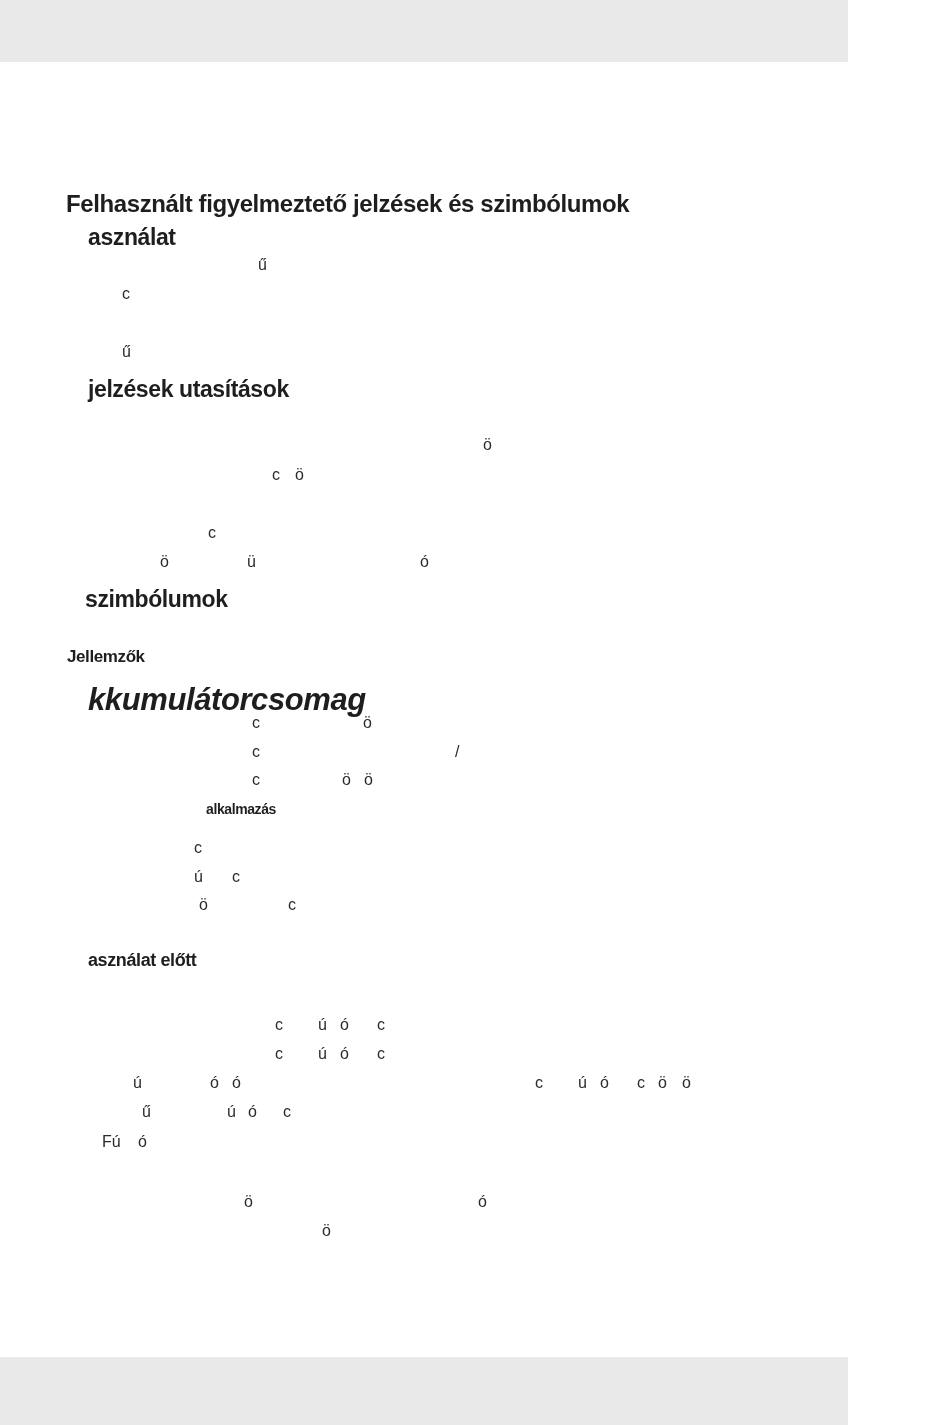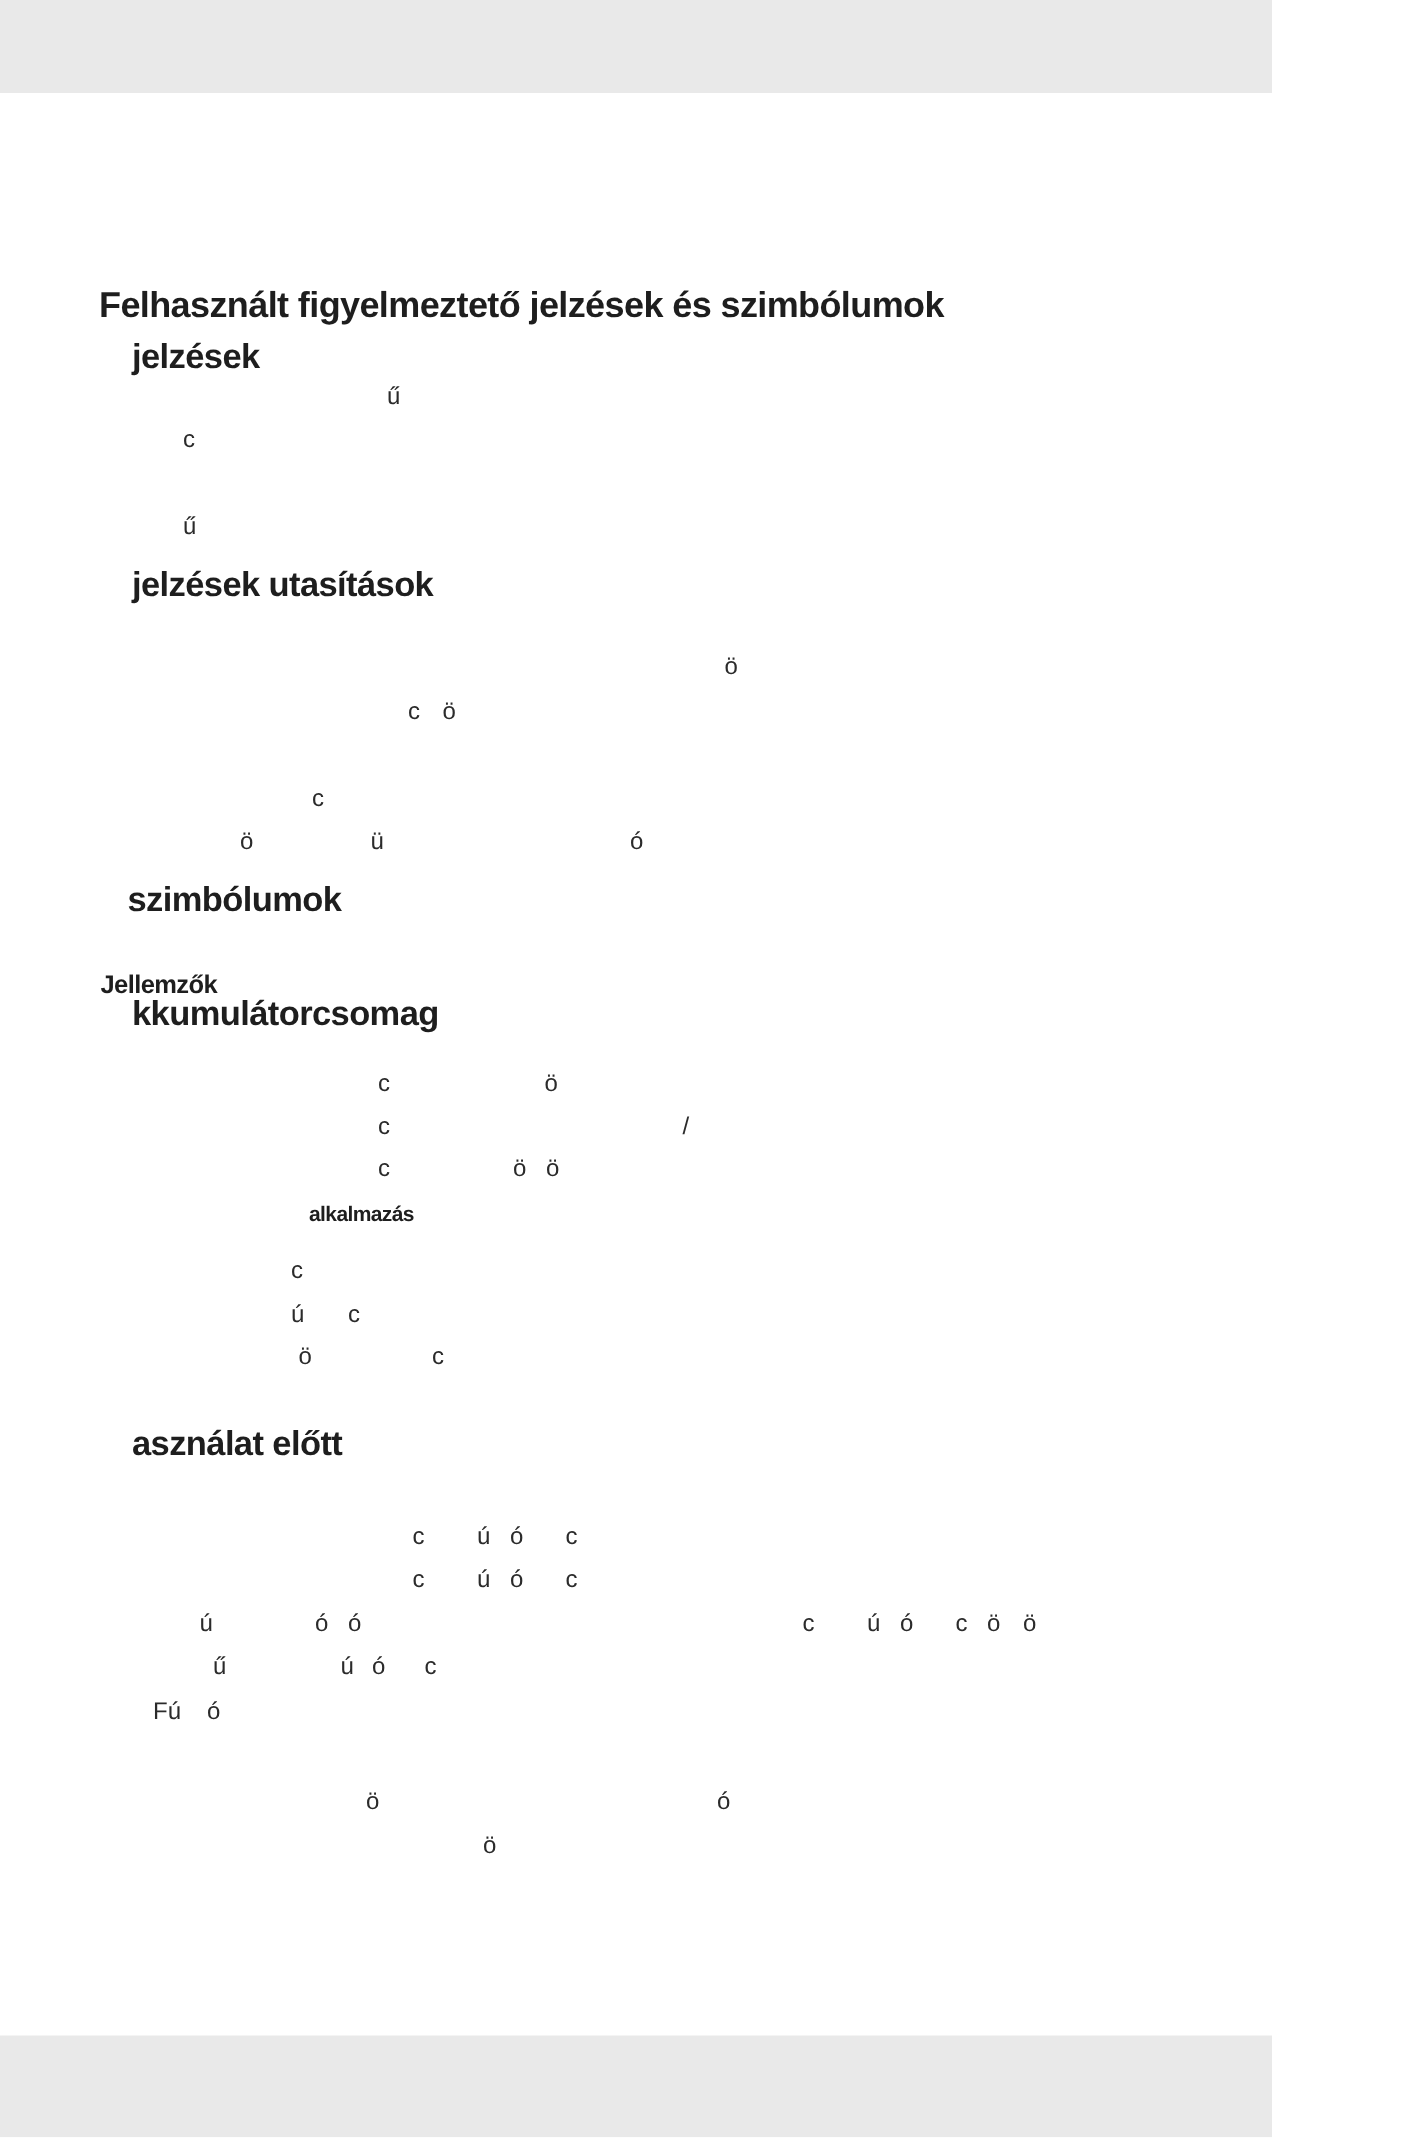--- a/index.html
+++ b/index.html
@@ -38,27 +38,27 @@
   }
 </style>
 </head>
 <body>
 
 <div class="page">
   <div class="band top"></div>
   <div class="band bottom"></div>
   <div id="text-layer">
       <div class="frag bold" style="left: 66px; top: 192px; font-size: 24px;">Felhasznált figyelmeztető jelzések és szimbólumok</div>
-      <div class="frag bold" style="left: 88px; top: 226px; font-size: 23px;">jelzések</div>
+      <div class="frag bold" style="left: 88px; top: 226px; font-size: 23px;">asználat</div>
       <div class="frag bold" style="left: 88px; top: 378px; font-size: 23px;">jelzések utasítások</div>
       <div class="frag bold" style="left: 85px; top: 588px; font-size: 23px;">szimbólumok</div>
       <div class="frag bold" style="left: 67px; top: 648px; font-size: 17px;">Jellemzők</div>
-      <div class="frag bold" style="left: 88px; top: 664px; font-size: 23px;">kkumulátorcsomag</div>
+      <div class="frag bold" style="left: 88px; top: 684px; font-size: 31px; font-style: italic;">kkumulátorcsomag</div>
       <div class="frag bold" style="left: 206px; top: 802px; font-size: 14px;">alkalmazás</div>
-      <div class="frag bold" style="left: 88px; top: 951px; font-size: 23px;">asználat előtt</div>
+      <div class="frag bold" style="left: 88px; top: 951px; font-size: 18px;">asználat előtt</div>
       <div class="frag" style="left: 258px; top: 257px; font-size: 16px;">ű</div>
       <div class="frag" style="left: 122px; top: 286px; font-size: 16px;">c</div>
       <div class="frag" style="left: 122px; top: 344px; font-size: 16px;">ű</div>
       <div class="frag" style="left: 483px; top: 437px; font-size: 16px;">ö</div>
       <div class="frag" style="left: 272px; top: 467px; font-size: 16px;">c</div>
       <div class="frag" style="left: 295px; top: 467px; font-size: 16px;">ö</div>
       <div class="frag" style="left: 208px; top: 525px; font-size: 16px;">c</div>
       <div class="frag" style="left: 160px; top: 554px; font-size: 16px;">ö</div>
       <div class="frag" style="left: 247px; top: 554px; font-size: 16px;">ü</div>
       <div class="frag" style="left: 420px; top: 554px; font-size: 16px;">ó</div>

